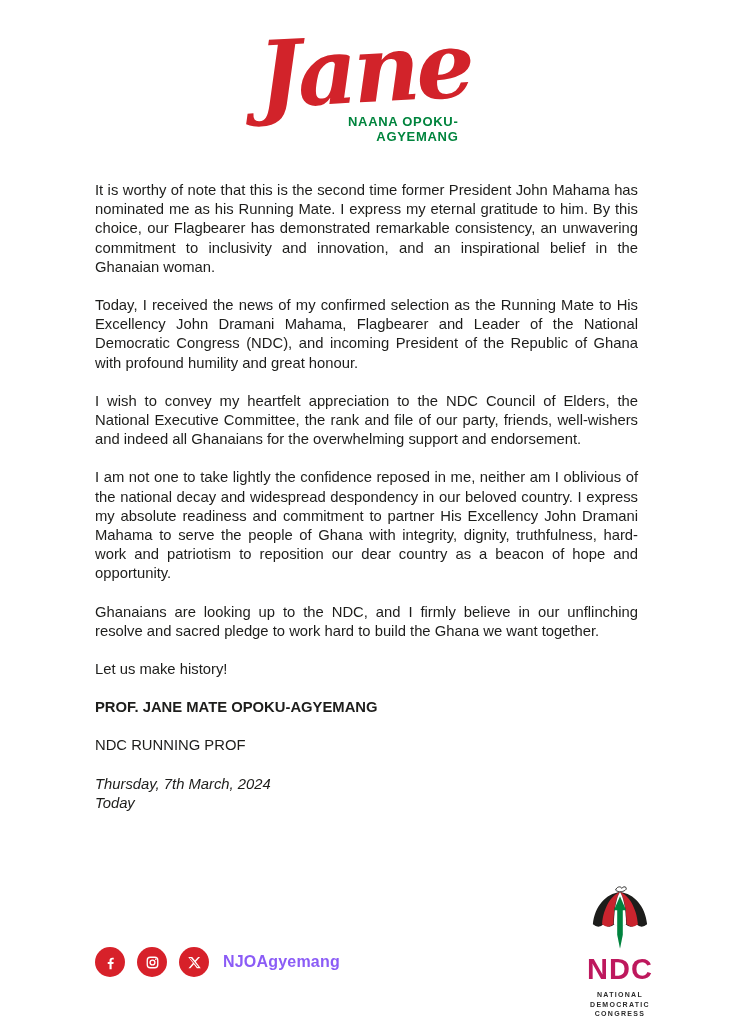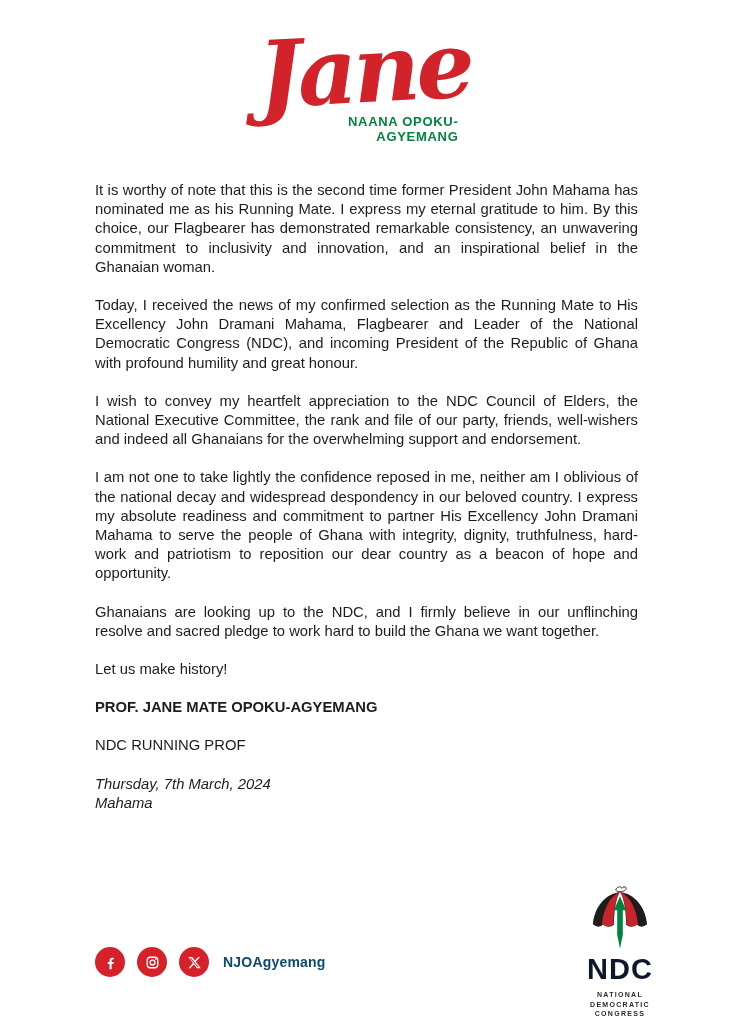--- a/index.html
+++ b/index.html
@@ -47,32 +47,32 @@
     display:flex;align-items:center;gap:12px;
   }
   .sic{
     width:30px;height:30px;border-radius:50%;
     background:#d7212a;
     display:flex;align-items:center;justify-content:center;
     flex:0 0 auto;
   }
   .sic svg{display:block;}
   .handle{
-    font-size:14px;font-weight:bold;color:#0c4a6e;
+    font-size:16px;font-weight:bold;color:#8b5cf6;
     letter-spacing:.2px;margin-left:2px;
   }
   
   .ndc{
     position:absolute;left:566px;top:884px;width:108px;
     text-align:center;
   }
   .umb{display:block;margin:0 auto;width:62px;height:70px;}
   .ndc-acronym{
     margin-top:0px;
-    font-size:29px;font-weight:bold;color:#0f172a;
+    font-size:29px;font-weight:bold;color:#be185d;
     letter-spacing:1px;line-height:30px;
   }
   .ndc-lines{
     margin-top:6px;
     font-size:7px;font-weight:bold;color:#2b2b2b;
     letter-spacing:1.3px;line-height:9.5px;
   }
   .ndc-lines span{display:block;}
 </style>
 </head>
@@ -95,21 +95,21 @@
     <p>Ghanaians are looking up to the NDC, and I firmly believe in our unflinching resolve and sacred pledge to work hard to build the Ghana we want together.</p>
     <p>Let us make history!</p>
 
     <div class="sig">
       <p class="sig-name">PROF.  JANE MATE OPOKU-AGYEMANG</p>
       <p class="sig-title">NDC RUNNING PROF</p>
     </div>
 
     <div class="dateblock">
       <p>Thursday, 7th March, 2024</p>
-      <p>Mahama</p>
+      <p>Today</p>
     </div>
   </main>
 
   <div class="social">
     <span class="sic">
       <svg width="17" height="17" viewBox="0 0 24 24" aria-hidden="true">
         <path fill="#ffffff" d="M13.6 21.5v-7.4h2.5l.38-2.9h-2.88V9.33c0-.84.23-1.41 1.44-1.41h1.54V5.32c-.27-.04-1.18-.12-2.24-.12-2.22 0-3.74 1.36-3.74 3.85v2.15H8.1v2.9h2.5v7.4h3z"></path>
       </svg>
     </span>
     <span class="sic">

